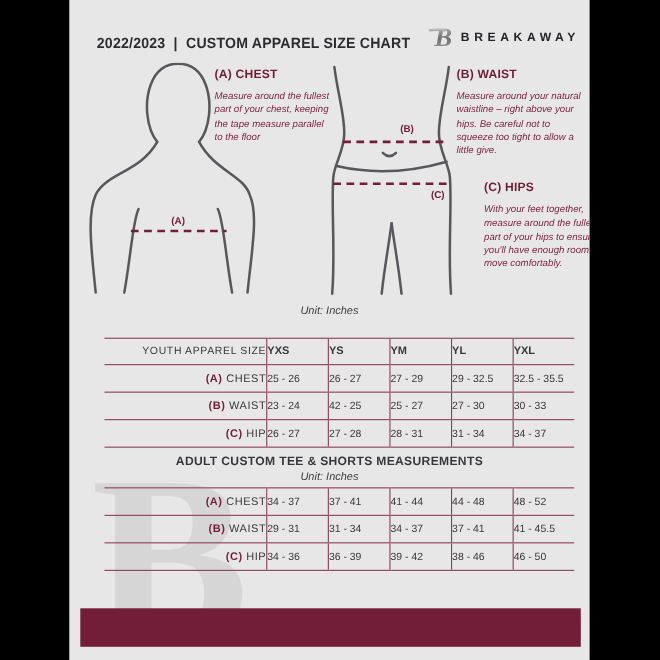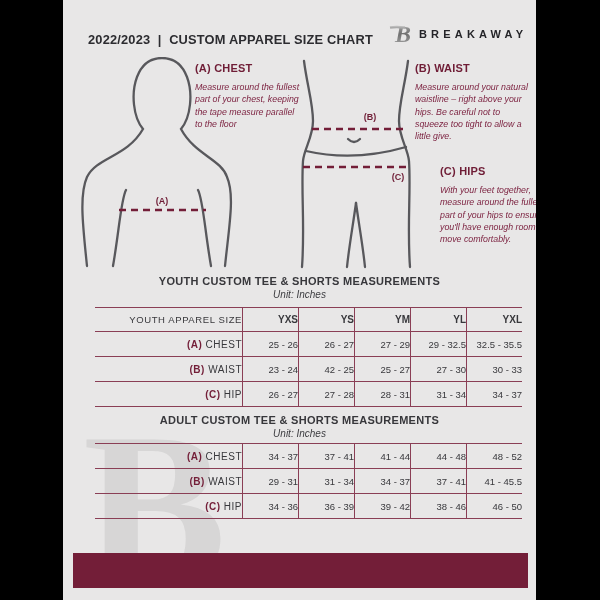--- a/index.html
+++ b/index.html
@@ -50,21 +50,21 @@
   .tbl-title { font-size:11px; font-weight:bold; color:#37373b; letter-spacing:0.3px; }
   .tbl-unit  { font-size:10px; font-style:italic; color:#3c3c40; margin-top:2px; }
 
   .tbl-wrap { position:absolute; left:32px; z-index:1; }
   .tbl-wrap-youth { top:307px; }
   .tbl-wrap-adult { top:443px; }
 
   table.size-table { border-collapse:collapse; width:410px; table-layout:fixed; }
   .size-table th, .size-table td {
     border-top:1px solid #8a3e55; border-bottom:1px solid #8a3e55;
-    height:23px; padding:0; text-align:right; color:#38383c;
+    height:23px; padding:0; text-align:left; color:#38383c;
   }
   .size-table tr.data-row th, .size-table tr.data-row td { height:24px; }
   .size-table th:not(.label-col), .size-table td:not(.label-col) {
     border-left:1px solid #8a3e55; width:55px;
   }
   .size-table th { font-size:10px; font-weight:bold; }
   .size-table .label-col { width:135px; text-align:right; padding-left:12px; }
   .size-table th.label-col { font-weight:normal; font-size:9.5px; letter-spacing:0.6px; }
   .size-table td { font-size:9.5px; }
   .size-table td.label-col { font-size:10px; letter-spacing:0.5px; }
@@ -139,21 +139,20 @@
   <div class="instr instr-b">
     <h3>(B) WAIST</h3>
     <p>Measure around your natural waistline – right above your hips. Be careful not to squeeze too tight to allow a little give.</p>
   </div>
   <div class="instr instr-c">
     <h3>(C) HIPS</h3>
     <p>With your feet together, measure around the fullest part of your hips to ensure you'll have enough room to move comfortably.</p>
   </div>
 
   <div class="tbl-head tbl-head-youth">
-    <div class="tbl-title">YOUTH CUSTOM TEE &amp; SHORTS MEASUREMENTS</div>
     <div class="tbl-unit">Unit: Inches</div>
   </div>
   <div class="tbl-wrap tbl-wrap-youth" id="table-0">
       <table class="size-table">
         <tbody>
           <tr>
             <th class="label-col">YOUTH APPAREL SIZE</th>
             <th>YXS</th>
             <th>YS</th>
             <th>YM</th>

